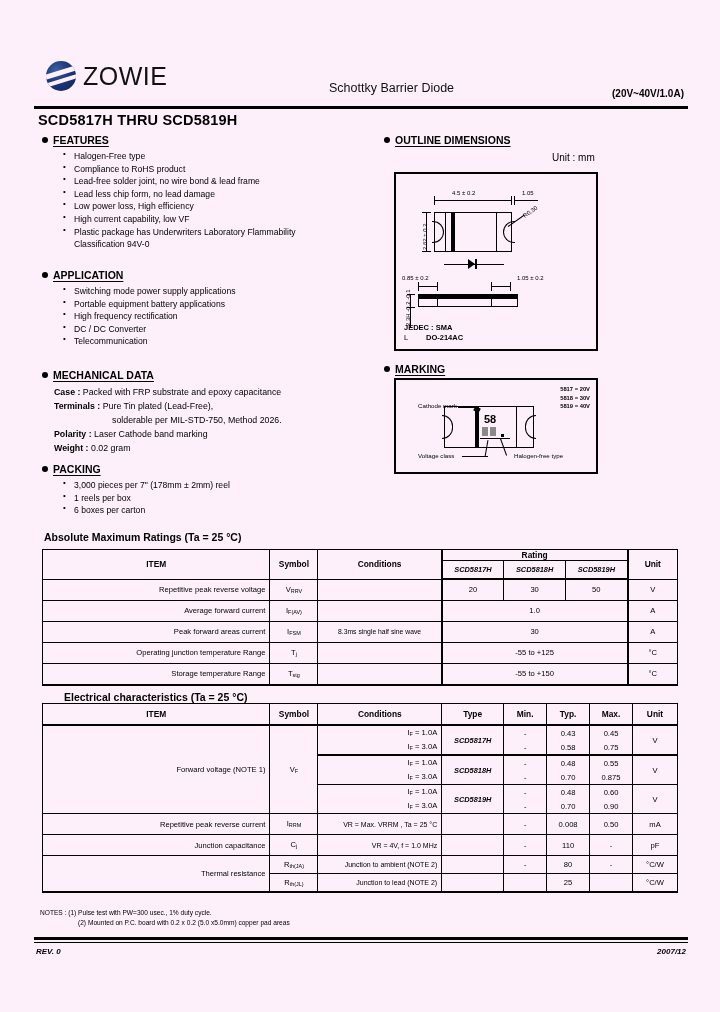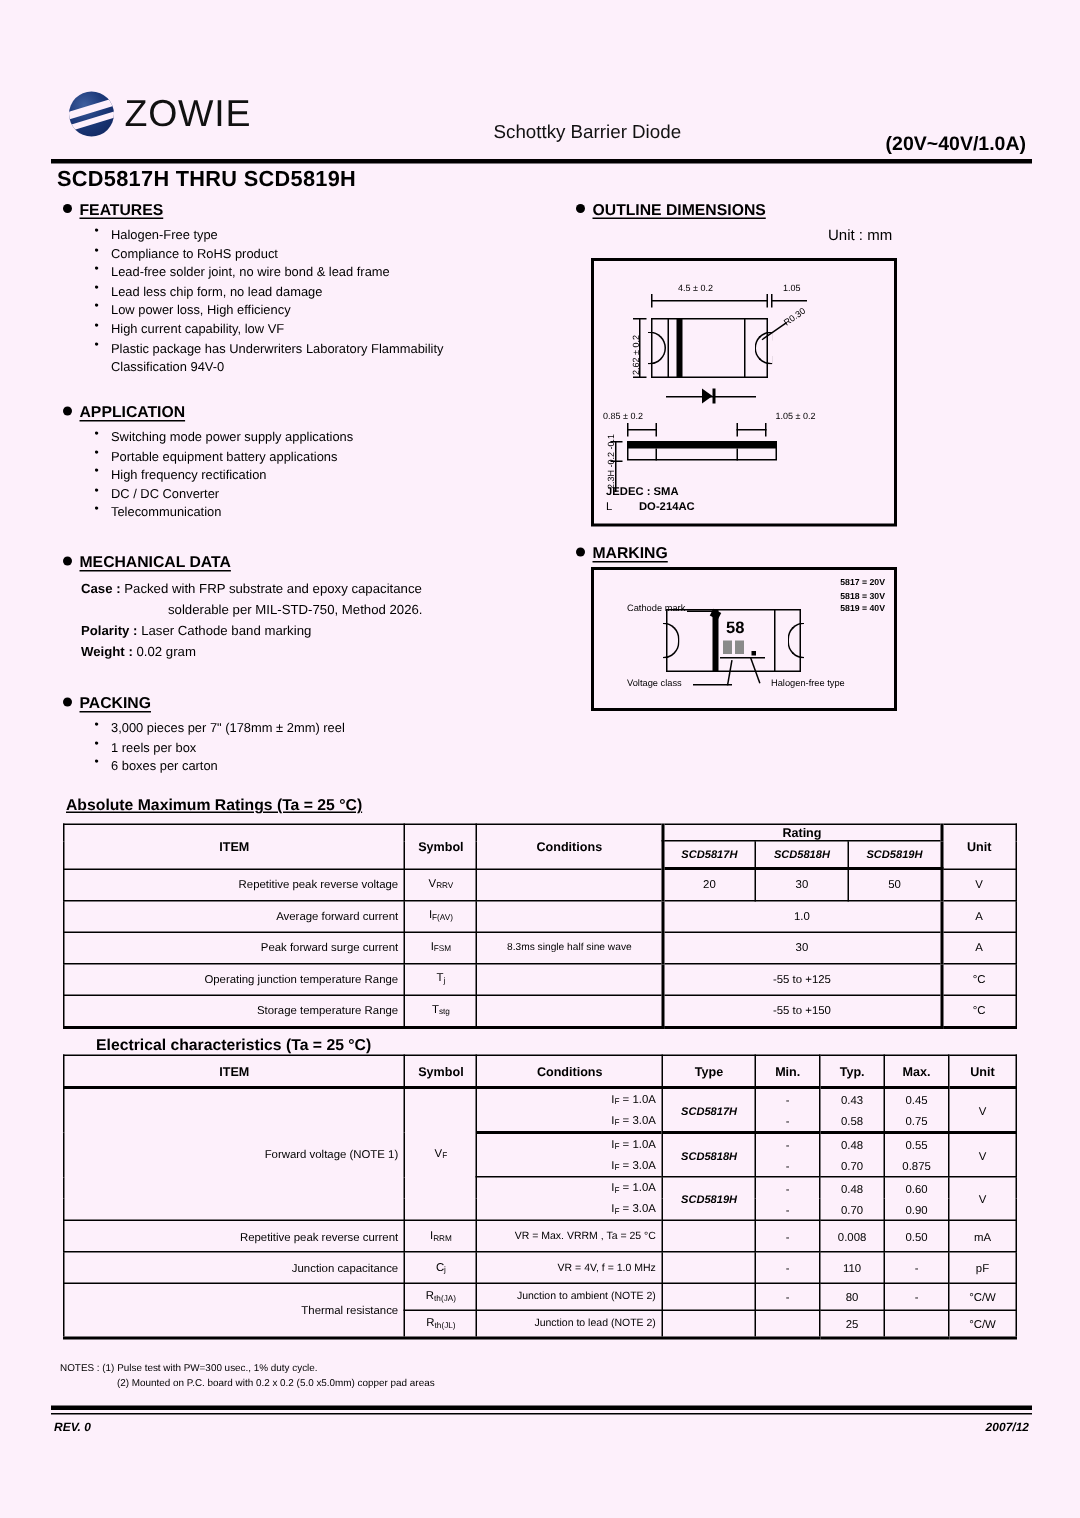--- a/index.html
+++ b/index.html
@@ -69,21 +69,21 @@
   }
   .header-center {
     position: absolute;
     left: 295px; top: 26px;
     font-size: 12.5px;
     color: #111;
   }
   .header-right {
     position: absolute;
     right: 4px; top: 33px;
-    font-size: 13px;
+    font-size: 10px;
     font-weight: bold;
   }
   .header-rule {
     position: absolute;
     left: 0; top: 51px;
     width: 654px; height: 3px;
     background: #000;
   }
 
   
@@ -330,20 +330,21 @@
     <div class="li">High frequency rectification</div>
     <div class="li">DC / DC Converter</div>
     <div class="li">Telecommunication</div>
   </div>
 
   <div class="sec" style="left:42px; top:369px;">
     <span class="bullet"></span><span class="lbl">MECHANICAL DATA</span>
   </div>
   <div class="mech">
     <div class="row"><b>Case :</b> <span>Packed with FRP substrate and epoxy capacitance</span></div>
+    <div class="row"><b>Terminals :</b> <span>Pure Tin plated (Lead-Free),</span></div>
     <div class="row indent"><span>solderable per MIL-STD-750, Method 2026.</span></div>
     <div class="row"><b>Polarity :</b> <span>Laser Cathode band marking</span></div>
     <div class="row"><b>Weight :</b> <span>0.02 gram</span></div>
   </div>
 
   <div class="sec" style="left:42px; top:463px;">
     <span class="bullet"></span><span class="lbl">PACKING</span>
   </div>
   <div class="blist" style="left:60px; top:479px;">
     <div class="li">3,000 pieces per 7" (178mm ± 2mm) reel</div>
@@ -446,21 +447,21 @@
     <div class="dw" style="left:78px; top:27px; width:6px; height:5px; transform:rotate(28deg);"></div>
 
     <div class="mk-lbl" style="left:22px; top:72px;">Voltage class</div>
     <div class="dw" style="left:66px; top:76px; width:26px; height:1px;"></div>
     <div class="dw" style="left:90px; top:60px; width:1px; height:17px; transform:rotate(10deg);"></div>
 
     <div class="mk-lbl" style="left:118px; top:72px;">Halogen-free type</div>
     <div class="dw" style="left:107px; top:58px; width:1px; height:18px; transform:rotate(-20deg);"></div>
   </div>
 
-  <div class="tbl-title" style="left:44px; top:531px;text-decoration:underline;">Absolute Maximum Ratings (Ta = 25 °C)</div>
+  <div class="tbl-title" style="left:44px; top:531px;">Absolute Maximum Ratings (Ta = 25 °C)</div>
 
   <table class="dt" style="left:42px; top:549px; width:636px;">
     <colgroup>
       <col style="width:228px">
       <col style="width:48px">
       <col style="width:124px">
       <col style="width:62px">
       <col style="width:62px">
       <col style="width:62px">
       <col style="width:50px">
@@ -491,21 +492,21 @@
 
     <tr>
       <td class="left" style="height:20px;">Average forward current</td>
       <td>I<sub>F(AV)</sub></td>
       <td class="thick-r"></td>
       <td colspan="3" class="thick-r">1.0</td>
       <td>A</td>
     </tr>
 
     <tr>
-      <td class="left" style="height:20px;">Peak forward surge current</td>
+      <td class="left" style="height:20px;">Peak forward areas current</td>
       <td>I<sub>FSM</sub></td>
       <td class="thick-r" style="font-size:6.8px;">8.3ms single half sine wave</td>
       <td colspan="3" class="thick-r">30</td>
       <td>A</td>
     </tr>
 
     <tr>
       <td class="left" style="height:20px;">Operating junction temperature Range</td>
       <td>T<sub>j</sub></td>
       <td class="thick-r"></td>

